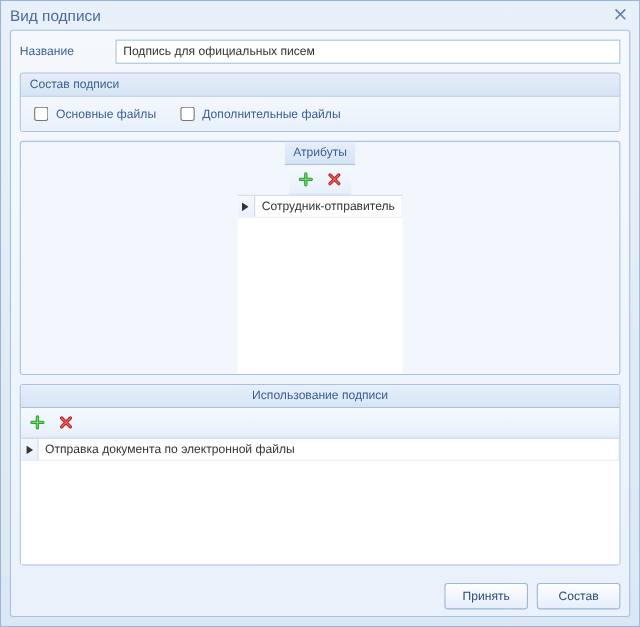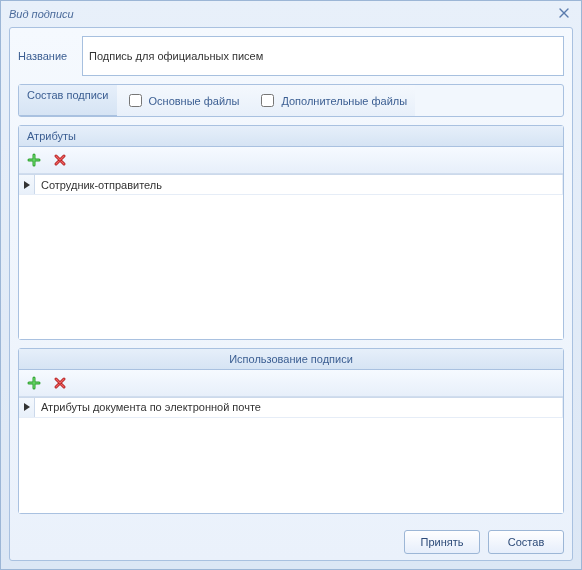--- a/index.html
+++ b/index.html
@@ -8,40 +8,40 @@
     width: 582px; height: 570px;
     background: linear-gradient(#e8f0fa, #dce7f5);
     border: 1px solid #9cb6d6;
     display: flex; flex-direction: column;
   }
   .titlebar {
     height: 26px; display: flex; align-items: center;
     padding: 0 8px; color: #4a6a9a;
     justify-content: space-between;
   }
-  .titlebar-title { font-size: 11px; font-style: italic; }
+  .titlebar-title { font-size: 14px; }
   .close-btn { width: 16px; height: 16px; display:flex; align-items:center; justify-content:center; cursor:pointer; }
   .client {
     flex: 1 1 auto; margin: 0 8px 8px 8px;
     background: linear-gradient(#f5f9fe, #eaf1fb);
     border: 1px solid #a9c1e0;
     border-radius: 3px;
     display: flex; flex-direction: column;
     padding: 8px 8px 6px 8px;
     position: relative;
   }
-  .row-name { display:flex; align-items:center; margin-bottom:8px; gap:4px; }
+  .row-name { display:flex; align-items:center; margin-bottom:8px; gap:27px; }
   .label-name { color:#3b5e92; width:60px; }
   .text-input {
-    flex:1; height:40px; border:1px solid #a7c0df; background:#fff;
+    flex:1; height:22px; border:1px solid #a7c0df; background:#fff;
     padding:2px 6px; color:#333; outline:none;
   }
   .group {
     border:1px solid #a9c1e0; border-radius:3px; background:#f2f7fd;
-    margin-bottom:8px; display:flex; flex-direction:row;
+    margin-bottom:8px; display:flex; flex-direction:column;
   }
   .group-header {
     background: linear-gradient(#e6effa, #d6e4f4);
     border-bottom:1px solid #a9c1e0;
     padding:4px 8px; color:#3b5e92; font-size:11px;
   }
   .composition-body {
     padding:6px 8px; display:flex; gap:18px; align-items:flex-end;
     background:linear-gradient(#f4f8fd,#e8f0fa);
   }
@@ -116,21 +116,21 @@
           <input type="checkbox" class="chk" style="">
           <span class="chk-label">Основные файлы</span>
         </label>
         <label class="chk-wrap">
           <input type="checkbox" class="chk" style="">
           <span class="chk-label">Дополнительные файлы</span>
         </label>
       </div>
     </div>
 
-    <div class="group list-wrap" style="height:158px;">
+    <div class="group list-wrap" style="height:158px;align-items:center;">
       <div class="group-header">Атрибуты</div>
       <div class="toolbar">
         <div class="tool-btn">
           <svg width="14" height="14" viewBox="0 0 14 14">
               <path d="M7 2 V12 M2 7 H12" stroke="#2a9d2a" stroke-width="3" stroke-linecap="round"></path>
               <path d="M7 2 V12 M2 7 H12" stroke="#6edc6e" stroke-width="1.2" stroke-linecap="round"></path>
             </svg>
         </div>
         <div class="tool-btn">
           <svg width="14" height="14" viewBox="0 0 14 14">
@@ -167,21 +167,21 @@
             </svg>
         </div>
       </div>
       <div class="grid">
         <div class="grid-row">
           <div class="row-marker">
             <svg width="6" height="8" viewBox="0 0 6 8">
                 <path d="M0 0 L6 4 L0 8 Z" fill="#333"></path>
               </svg>
           </div>
-          <div class="cell">Атрибуты документа по электронной почте</div>
+          <div class="cell">Отправка документа по электронной файлы</div>
         </div>
       </div>
     </div>
 
     <div class="footer">
       <div class="btn">Принять</div>
       <div class="btn">Состав</div>
     </div>
 
   </div>

